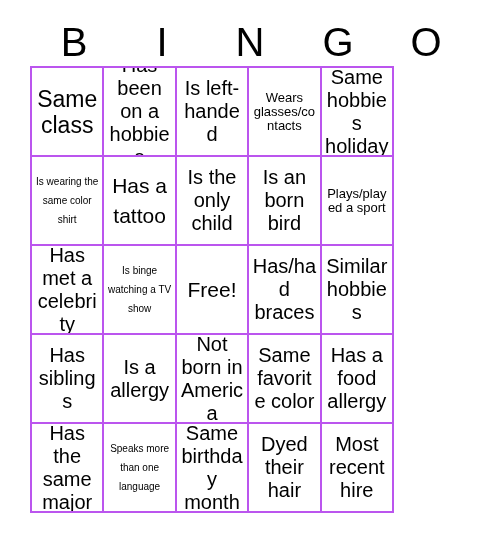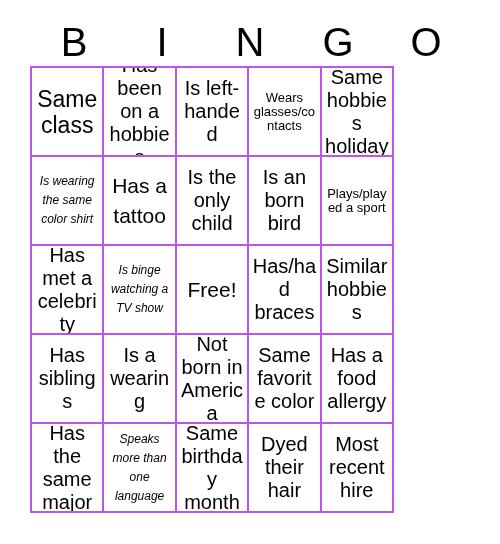--- a/index.html
+++ b/index.html
@@ -79,21 +79,21 @@
     font-family: "Liberation Sans", sans-serif;
     font-weight: 400;
     word-wrap: break-word;
     hyphens: none;
   }
 
   
   .sz-xl .cell-text { font-size: 21px; line-height: 30px; }
   .sz-lg .cell-text { font-size: 23px; line-height: 26px; }
   .sz-md .cell-text { font-size: 20px; line-height: 23px; }
-  .sz-sm .cell-text { font-size: 12px; line-height: 19px; font-style: italic; }
+  .sz-sm .cell-text { font-size: 10px; line-height: 19px; }
   .sz-xs .cell-text { font-size: 13px; line-height: 14px; }
 </style>
 </head>
 <body style="background: rgb(255, 255, 255);">
 
 <div class="card">
 
   <div class="bingo-header">
     <div class="letter">B</div>
     <div class="letter">I</div>
@@ -145,21 +145,21 @@
       <div class="bingo-cell sz-md">
         <span class="cell-text">Has/had braces</span>
       </div>
       <div class="bingo-cell sz-md">
         <span class="cell-text">Similar hobbies</span>
       </div>
       <div class="bingo-cell sz-md">
         <span class="cell-text">Has siblings</span>
       </div>
       <div class="bingo-cell sz-md">
-        <span class="cell-text">Is a wearing</span>
+        <span class="cell-text">Is a allergy</span>
       </div>
       <div class="bingo-cell sz-md">
         <span class="cell-text">Not born in America</span>
       </div>
       <div class="bingo-cell sz-md">
         <span class="cell-text">Same favorite color</span>
       </div>
       <div class="bingo-cell sz-md">
         <span class="cell-text">Has a food allergy</span>
       </div>

